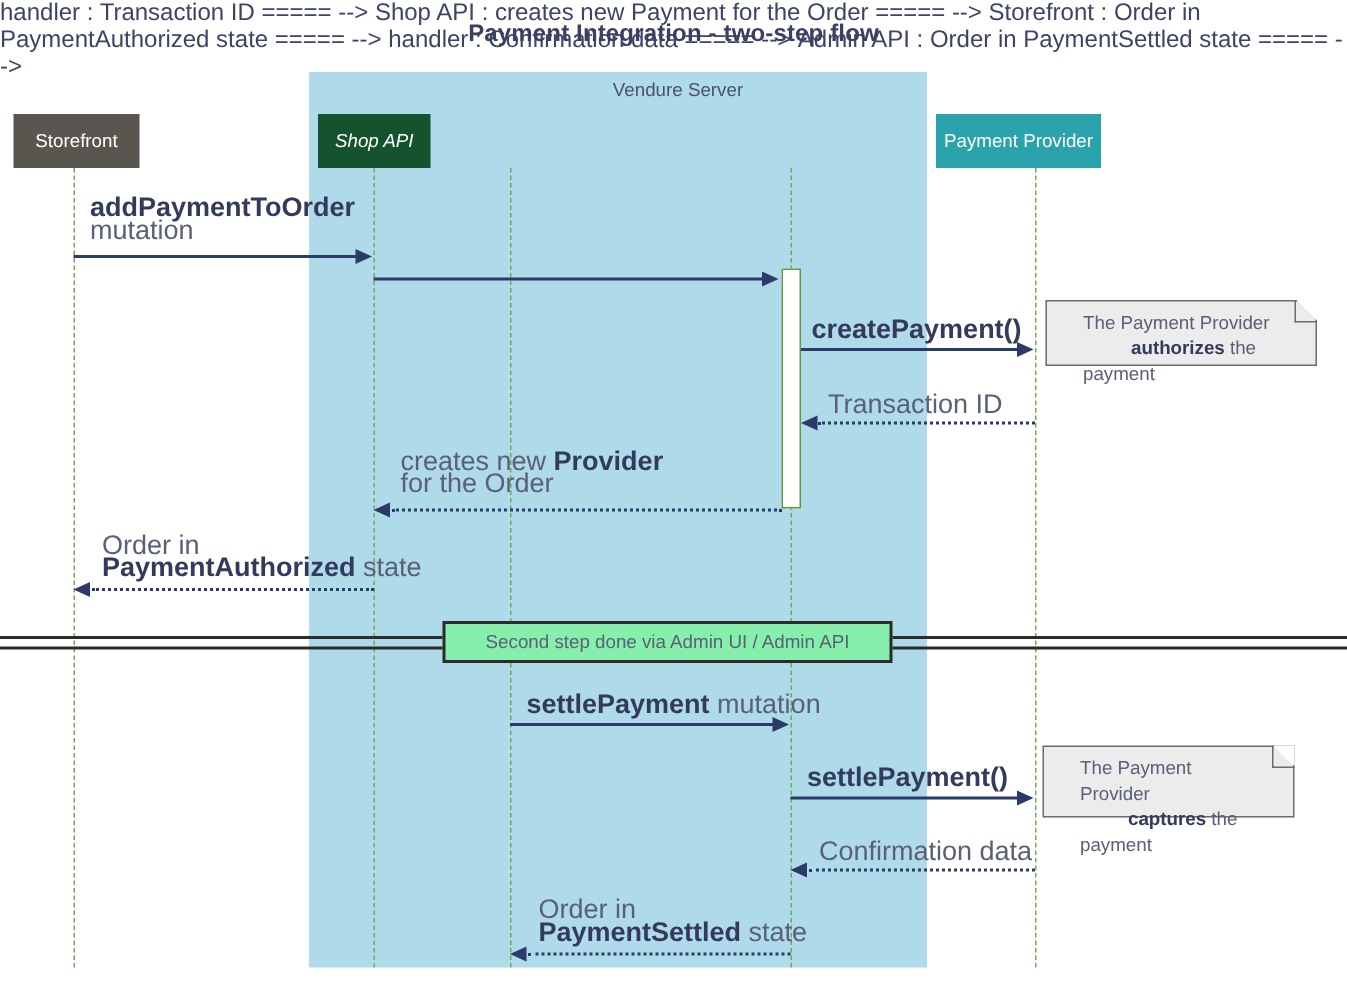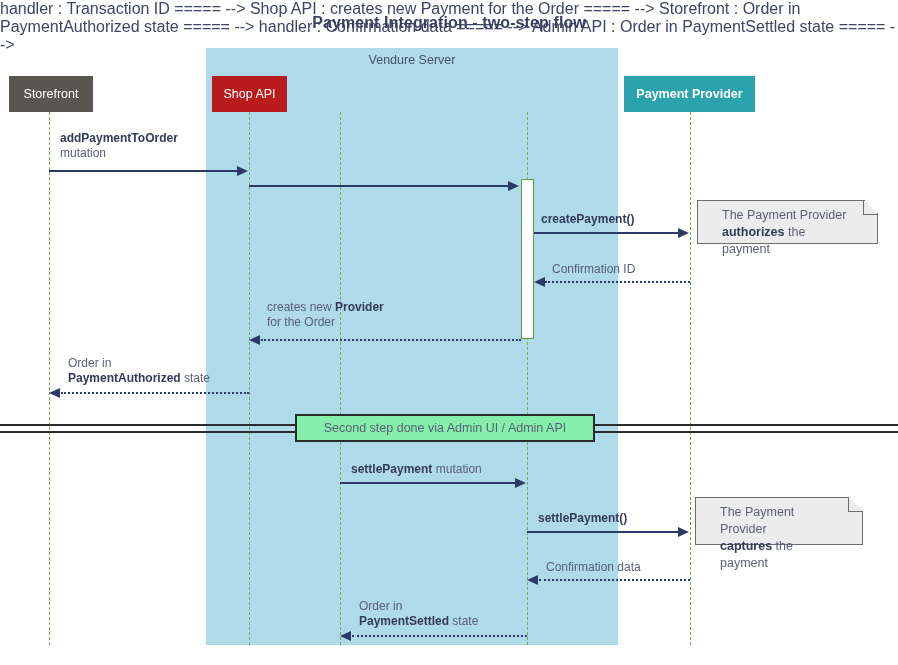--- a/index.html
+++ b/index.html
@@ -12,48 +12,48 @@
   .title{position:absolute;left:0;top:14px;width:898px;text-align:center;
          font-size:16px;font-weight:bold;color:#3b3f63;letter-spacing:.1px;}
 
   
   .group-box{position:absolute;background:#aedae9;}
   .group-label{position:absolute;text-align:center;font-size:12.5px;color:#4a5070;}
 
   
   .actor{position:absolute;box-sizing:border-box;display:flex;align-items:center;
          justify-content:center;color:#ffffff;font-size:12.5px;white-space:nowrap;}
-  .actor.dark{background:#b91c1c;}
+  .actor.dark{background:#14532d;font-style:italic;}
   .actor.grey{background:#59554f;}
   .actor.teal{background:#2aa3ad;}
 
   
   .lifeline{position:absolute;width:0;border-left:1.5px dashed #76a851;}
 
   
   .activation{position:absolute;background:#ffffff;border:1px solid #5f9b3d;
               box-sizing:border-box;}
 
   
   .msg{position:absolute;height:0;border-top:2px solid #2b3a67;}
   .msg.dotted{border-top:2px dotted #2b3a67;}
   .arrowhead{position:absolute;width:0;height:0;}
   .arrowhead.right{border-top:5px solid transparent;border-bottom:5px solid transparent;
                    border-left:11px solid #2b3a67;}
   .arrowhead.left{border-top:5px solid transparent;border-bottom:5px solid transparent;
                   border-right:11px solid #2b3a67;}
-  .msg-label{position:absolute;font-size:12px;color:#5a6075;line-height:15px;
+  .msg-label{position:absolute;font-size:18px;color:#5a6075;line-height:15px;
              white-space:nowrap;}
   .msg-label b{color:#333a5c;font-weight:bold;}
 
   
   .note{position:absolute;background:#ececec;border:1px solid #6c6c6c;
         box-sizing:border-box;font-size:12.5px;line-height:17px;color:#5a6075;
         padding:6px 24px;}
-  .note b{color:#333a5c;font-weight:bold;}
+  .note b{color:#333a5c;font-weight:bold;margin-left:32px;}
   .note .fold{position:absolute;top:-1px;right:-1px;width:15px;height:15px;
               background:linear-gradient(225deg,#ffffff 50%,transparent 50%);
               border-left:1px solid #6c6c6c;border-bottom:1px solid #6c6c6c;
               box-sizing:border-box;}
 
   
   .divider-line{position:absolute;left:0;width:898px;height:0;
                 border-top:2px solid #2b2b2b;}
   .divider-box{position:absolute;background:#86efac;border:2px solid #2b2b2b;
                box-sizing:border-box;display:flex;align-items:center;
@@ -63,40 +63,40 @@
 </head>
 <body>
 
 <div id="diagram">
 
   
   <div class="title">Payment Integration - two-step flow</div>
 
   
   <div class="group-box" style="left:206px;top:48px;width:412px;height:597px;"></div>
-  <div class="group-label" style="left:206px;top:53px;width:412px;">Vendure Server</div>
+  <div class="group-label" style="left:206px;top:53px;width:412px;padding-left:40px;">Vendure Server</div>
 
   
   <div class="lifeline" style="left:49px;top:112px;height:533px;"></div>
   <div class="lifeline" style="left:249px;top:112px;height:533px;"></div>
   <div class="lifeline" style="left:340px;top:112px;height:533px;"></div>
   <div class="lifeline" style="left:527px;top:112px;height:533px;"></div>
   <div class="lifeline" style="left:690px;top:112px;height:533px;"></div>
 
   
   <div class="activation" style="left:521px;top:179px;width:13px;height:160px;"></div>
 
   
   <div class="actor grey" style="left:9px;top:76px;width:84px;height:36px;">
     <span>Storefront</span>
   </div>
   <div class="actor dark" style="left:212px;top:76px;width:75px;height:36px;">
     <span>Shop API</span>
   </div>
-  <div class="actor teal" style="left:624px;top:76px;width:131px;height:36px;font-weight:bold;">
+  <div class="actor teal" style="left:624px;top:76px;width:110px;height:36px;">
     <span>Payment Provider</span>
   </div>
 
   
   <div class="msg-label" style="left:60px;top:131px;">
     <b>addPaymentToOrder</b><br>
     <span>mutation</span>
   </div>
   <div class="msg" style="left:49px;top:170px;width:190px;"></div>
   <div class="arrowhead right" style="left:237px;top:166px;"></div>
@@ -107,21 +107,21 @@
 
   
   <div class="msg-label" style="left:541px;top:212px;">
     <b>createPayment()</b>
   </div>
   <div class="msg" style="left:534px;top:232px;width:145px;"></div>
   <div class="arrowhead right" style="left:678px;top:228px;"></div>
 
    handler : Transaction ID ===== --&gt;
   <div class="msg-label" style="left:552px;top:262px;">
-    <span>Confirmation ID</span>
+    <span>Transaction ID</span>
   </div>
   <div class="msg dotted" style="left:545px;top:281px;width:145px;"></div>
   <div class="arrowhead left" style="left:534px;top:277px;"></div>
 
    Shop API : creates new Payment for the Order ===== --&gt;
   <div class="msg-label" style="left:267px;top:300px;">
     <span>creates new </span><b>Provider</b><br>
     <span>for the Order</span>
   </div>
   <div class="msg dotted" style="left:261px;top:339px;width:260px;"></div>

